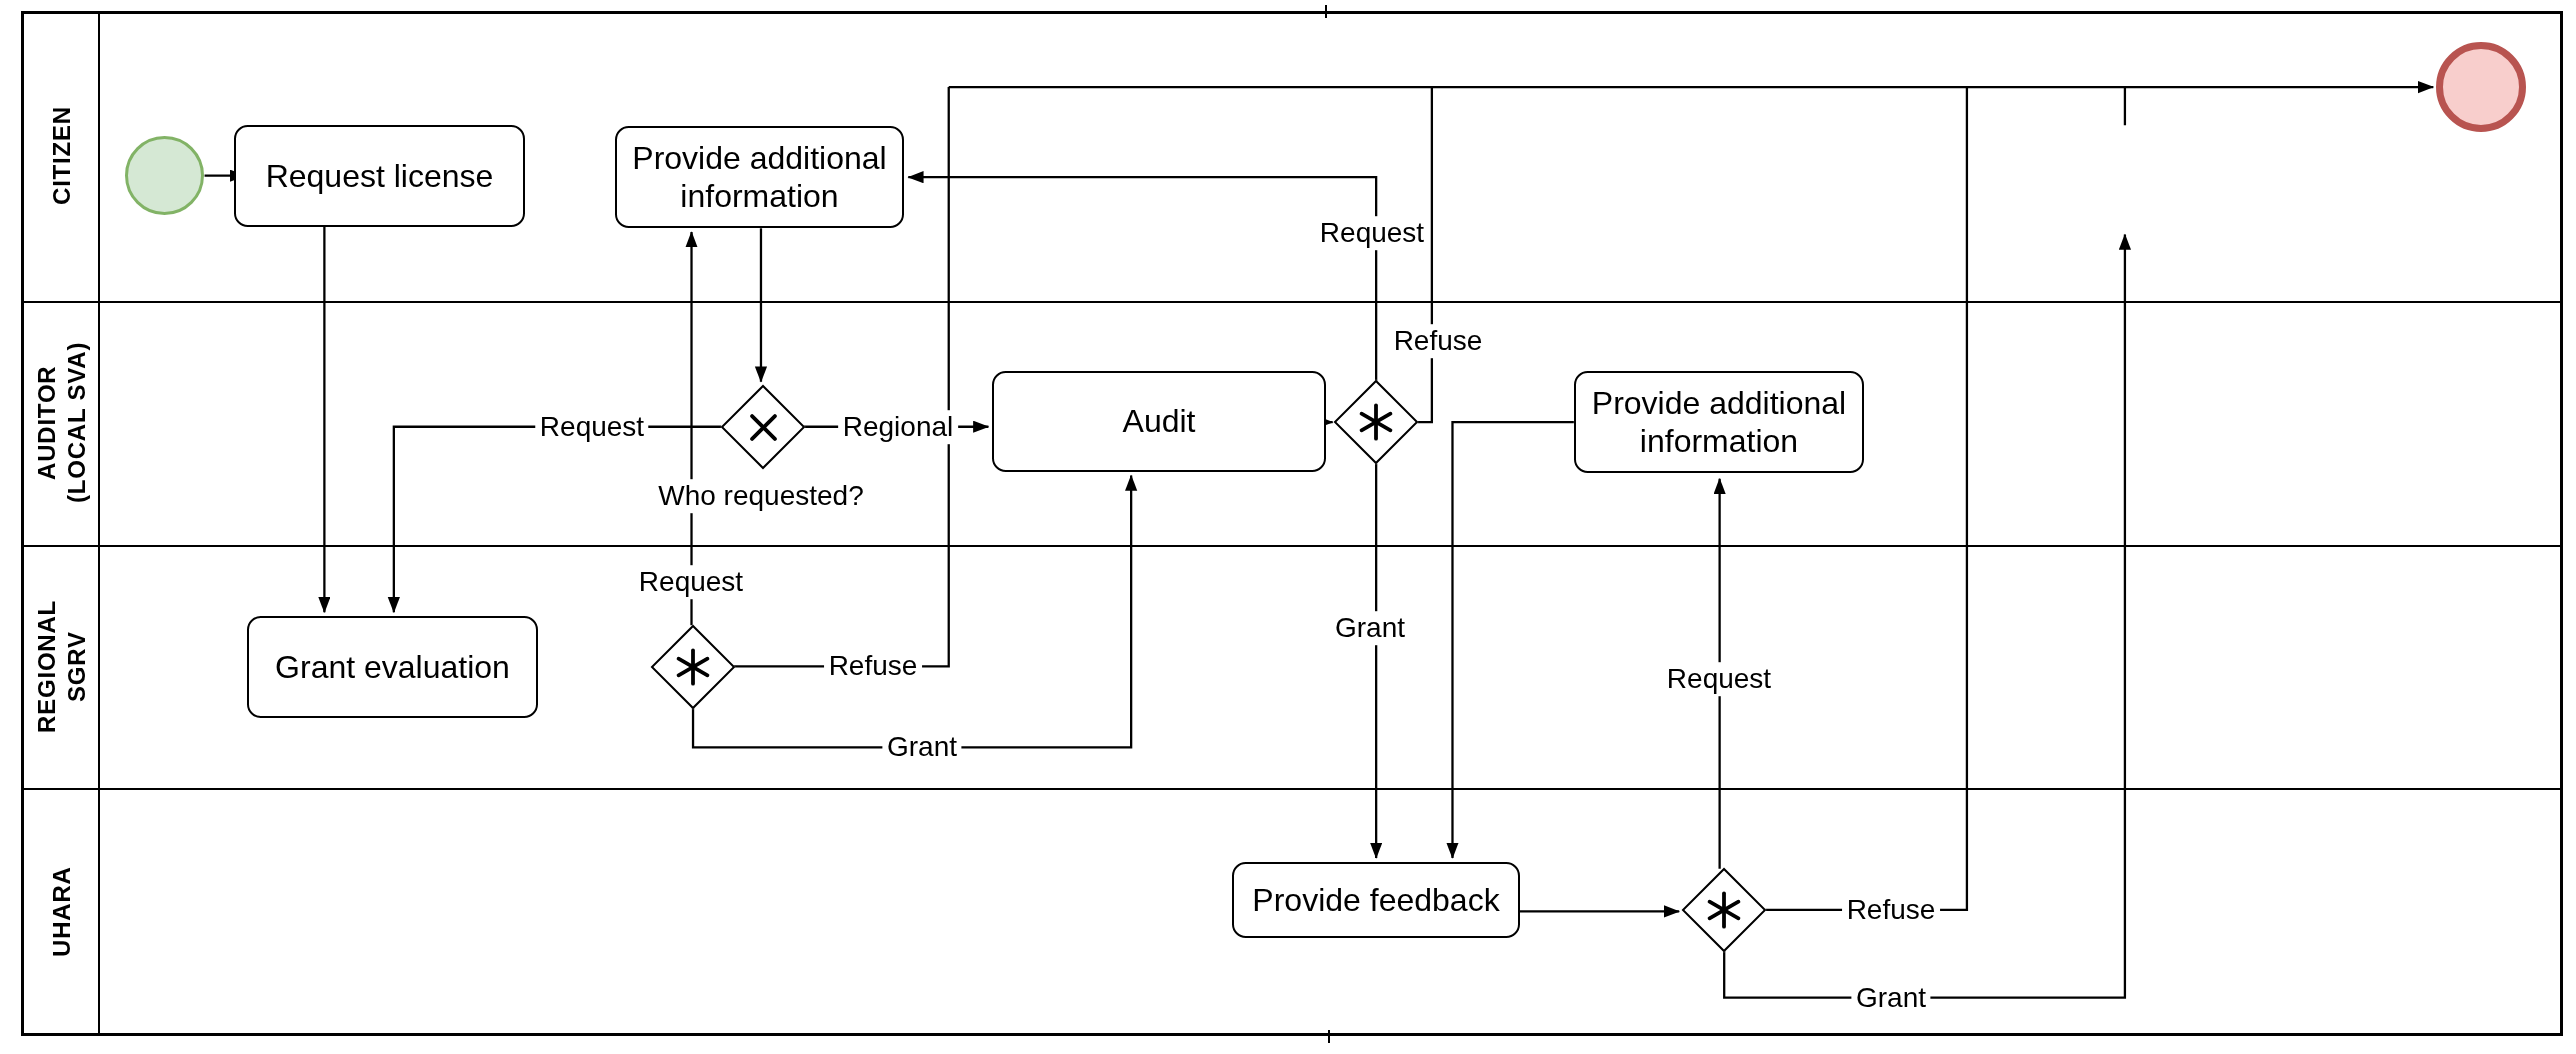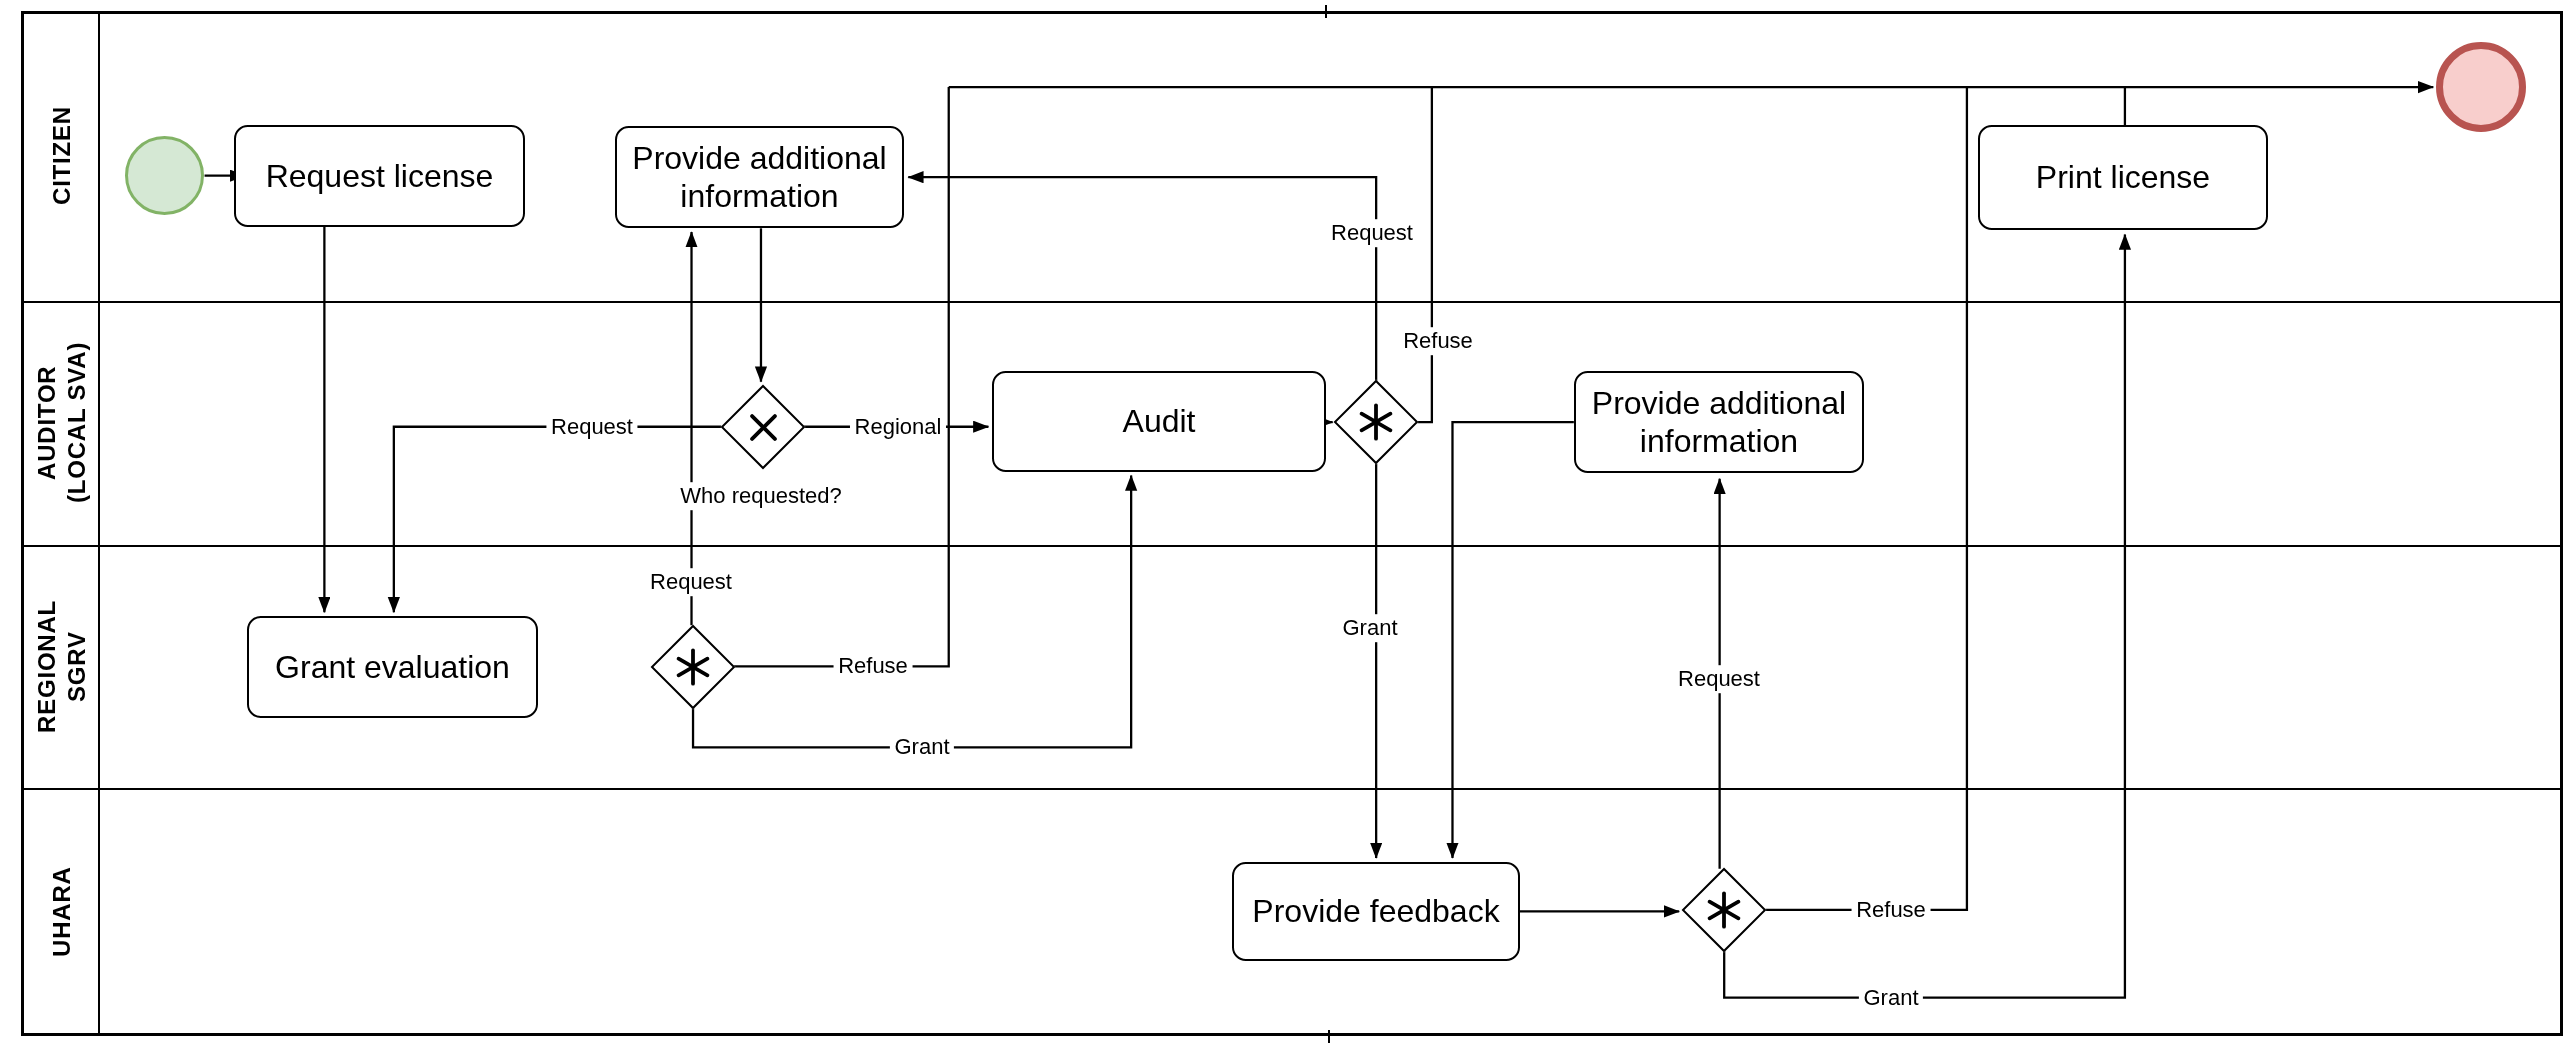--- a/index.html
+++ b/index.html
@@ -26,21 +26,21 @@
         font-size:32px;line-height:1.2;white-space:pre-line;box-sizing:border-box;}
   .event{position:absolute;border-radius:50%;box-sizing:border-box;}
   .event.start{width:79px;height:79px;background:var(--start-event-fill);border:3.8px solid var(--start-event-stroke);}
   .event.end{width:90px;height:90px;background:var(--end-event-fill);border:7.6px solid var(--end-event-stroke);}
   .gateway{position:absolute;width:60px;height:60px;border:2.3px solid var(--line);background:#fff;
         transform:rotate(45deg);box-sizing:border-box;}
   .gw-glyph{position:absolute;width:60px;height:60px;display:flex;align-items:center;justify-content:center;}
   .gw-glyph svg{display:block;}
   
   .edge-label{position:absolute;transform:translate(-50%,-50%);background:#fff;
-        font-size:22px;padding:0.8px 4.6px;white-space:nowrap;}
+        font-size:28px;padding:0.8px 4.6px;white-space:nowrap;}
   
   #flows{position:absolute;left:0;top:0;width:2576px;height:1055px;}
   #flows path{fill:none;stroke:var(--flow-color);stroke-width:3px;}
   #flows .arrowhead{fill:var(--flow-color);stroke:none;}
 </style>
 </head>
 <body>
 
 <div id="stage">
 
@@ -90,22 +90,21 @@
   <div class="event start" style="left:125px;top:136px"></div>
   <div class="event end" style="left:2436px;top:42px"></div>
 
   <div class="task" style="left:234px;top:125px;width:291px;height:102px"><span>Request license</span></div>
   <div class="task" style="left:615px;top:126px;width:289px;height:102px"><span>Provide additional
 information</span></div>
   <div class="task" style="left:992px;top:371px;width:334px;height:101px"><span>Audit</span></div>
   <div class="task" style="left:1574px;top:371px;width:290px;height:102px"><span>Provide additional
 information</span></div>
   <div class="task" style="left:247px;top:616px;width:291px;height:102px"><span>Grant evaluation</span></div>
-  <div class="task" style="left:1232px;top:862px;width:288px;height:99px"><span>Provide feedback</span></div>
-  <div class="task" style="left:1978px;top:125px;width:290px;height:105px"><span>Print license</span></div>
+  <div class="task" style="left:1232px;top:862px;width:288px;height:76px"><span>Provide feedback</span></div>
 
   <div class="gateway" style="left:733px;top:397px"></div>
   <div class="gw-glyph" style="left:733px;top:397px">
     <svg width="35" height="35" viewBox="0 0 46 46">
         <g stroke="#000" stroke-width="5" stroke-linecap="round">
           <line x1="8" y1="8" x2="38" y2="38"></line>
           <line x1="38" y1="8" x2="8" y2="38"></line>
         </g>
       </svg>
   </div>

